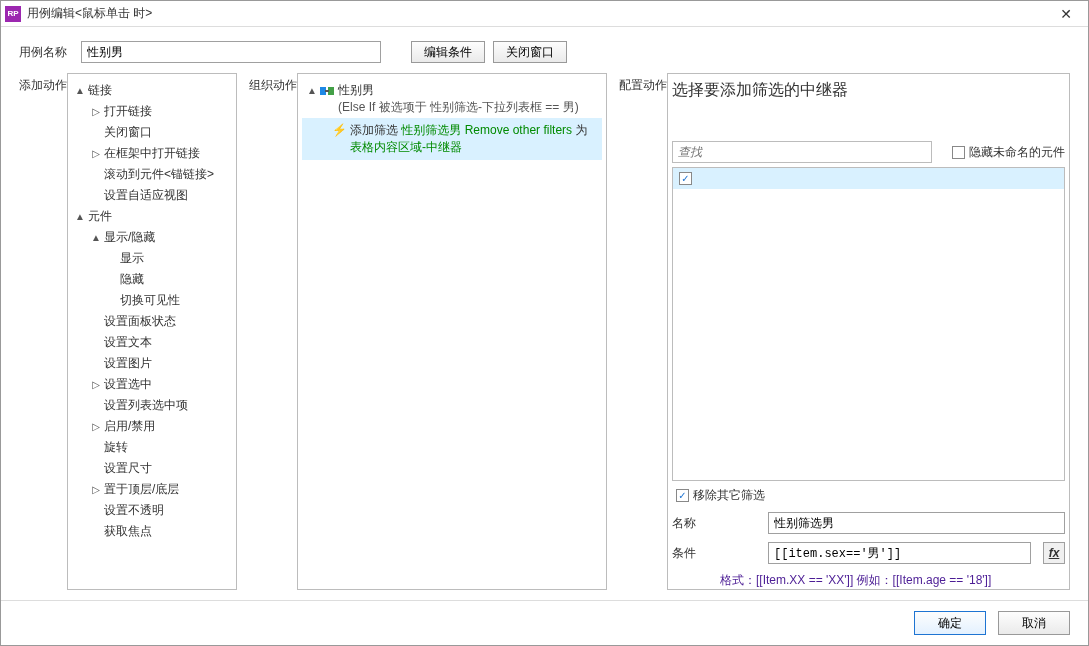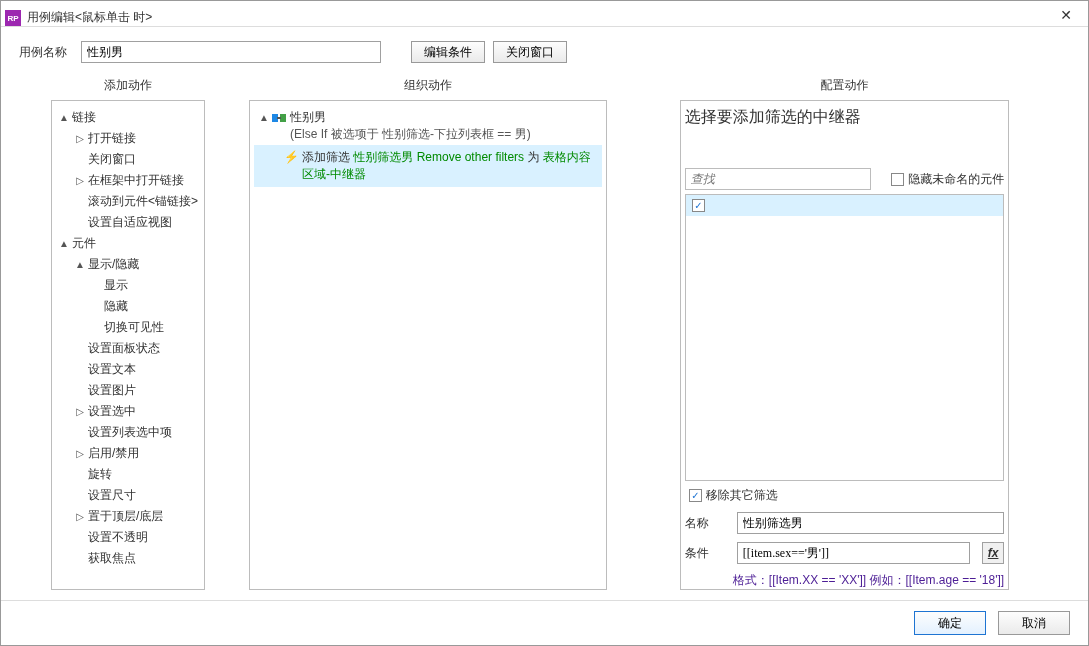--- a/index.html
+++ b/index.html
@@ -1,28 +1,28 @@
 <!DOCTYPE html>
 <html><head>
 <meta charset="utf-8">
 <style>
 * { box-sizing: border-box; margin: 0; padding: 0; }
 body { font-family: "Microsoft YaHei", "SimSun", sans-serif; font-size: 12px; color: #333; background: #fff; }
 .dialog { width: 1089px; height: 646px; border: 1px solid #999; display: flex; flex-direction: column; background: #fff; }
-.titlebar { height: 26px; display: flex; align-items: flex-end; padding: 0 4px; border-bottom: 1px solid #ddd; }
+.titlebar { height: 26px; display: flex; align-items: center; padding: 0 4px; border-bottom: 1px solid #ddd; }
 .titlebar-icon { width: 16px; height: 16px; background: #9c27b0; margin-right: 6px; display: inline-flex; align-items: center; justify-content: center; color: #fff; font-size: 8px; font-weight: bold; }
 .titlebar-title { flex: 1; font-size: 12px; color: #333; }
 .titlebar-close { width: 36px; height: 22px; display: flex; align-items: center; justify-content: center; font-size: 14px; cursor: pointer; }
 .name-row { display: flex; align-items: center; padding: 14px 18px 10px 18px; gap: 8px; }
 .name-label { width: 54px; }
 .name-input { width: 300px; height: 22px; border: 1px solid #a0a0a0; padding: 2px 5px; font-family: inherit; font-size: 12px; }
 .spacer { width: 14px; }
 .btn-std { height: 22px; min-width: 64px; padding: 0 12px; border: 1px solid #999; background: linear-gradient(#fdfdfd, #eaeaea); cursor: pointer; font-family: inherit; font-size: 12px; }
 .columns { flex: 1; display: flex; padding: 0 18px 10px 18px; gap: 12px; overflow: hidden; }
-.col { display: flex; flex-direction: column; align-items: center; }
+.col { display: flex; flex-direction: row; }
 .col-left { width: 218px; }
 .col-mid { width: 358px; }
 .col-right { flex: 1; }
 .col-header { font-size: 12px; color: #333; padding: 4px 0 6px 0; }
 .panel { flex: 1; border: 1px solid #bcbcbc; background: #fff; overflow: auto; position: relative; }
 .tree { padding: 6px 2px; }
 .tree-row { display: flex; align-items: center; height: 21px; padding: 0 4px; white-space: nowrap; cursor: pointer; }
 .tree-icon { width: 12px; display: inline-flex; align-items: center; justify-content: center; color: #555; font-size: 10px; margin-right: 2px; }
 .tree-label { font-size: 12px; }
 .orgtree { padding: 6px 4px; }
@@ -39,21 +39,21 @@
 .green { color: #008a00; }
 .cfg-sub { font-size: 16px; padding: 6px 4px 4px 4px; }
 .cfg-search-row { display: flex; align-items: center; padding: 0 4px 4px 4px; gap: 20px; margin-top: 36px; }
 .cfg-search { flex: 1; height: 22px; border: 1px solid #bcbcbc; padding: 2px 5px; font-family: inherit; font-size: 12px; color: #888; font-style: italic; }
 .cfg-cb { display: flex; align-items: center; gap: 4px; font-size: 12px; }
 .cfg-list { border: 1px solid #bcbcbc; margin: 0 4px 6px 4px; height: 340px; background: #fff; overflow: auto; }
 .cfg-item { display: flex; align-items: center; padding: 4px 6px; background: #d9f1ff; font-size: 12px; gap: 4px; }
 .cfg-rest { padding: 0 4px; display: flex; flex-direction: column; gap: 8px; }
 .cfg-row { display: flex; align-items: center; gap: 12px; }
 .cfg-row-label { width: 40px; }
-.cfg-row-input { flex: 1; height: 22px; border: 1px solid #a0a0a0; padding: 2px 5px; font-family: Liberation Serif, serif; font-size: 12px; }
+.cfg-row-input { flex: 1; height: 22px; border: 1px solid #a0a0a0; padding: 2px 5px; font-family: Liberation Mono, monospace; font-size: 12px; margin-left: 44px; }
 .fx-btn { width: 22px; height: 22px; border: 1px solid #a0a0a0; background: #f0f0f0; display: flex; align-items: center; justify-content: center; font-style: italic; font-weight: bold; cursor: pointer; font-size: 12px; text-decoration: underline; }
 .cfg-hint { font-size: 12px; color: #4c1d95; padding-left: 48px; }
 .footer { display: flex; justify-content: flex-end; gap: 12px; padding: 10px 18px; border-top: 1px solid #ddd; }
 .btn-primary { height: 24px; width: 72px; border: 1px solid #1e74d2; background: linear-gradient(#fdfdfd, #e3f1ff); cursor: pointer; font-family: inherit; font-size: 12px; }
 .btn-secondary { height: 24px; width: 72px; border: 1px solid #999; background: linear-gradient(#fdfdfd, #eaeaea); cursor: pointer; font-family: inherit; font-size: 12px; }
 .cb-box { width: 13px; height: 13px; border: 1px solid #888; display: inline-flex; align-items: center; justify-content: center; font-size: 10px; color: #1e74d2; background: #fff; }
 .right-panel-inner { display: flex; flex-direction: column; height: 100%; }
 </style>
 </head>
 <body>

